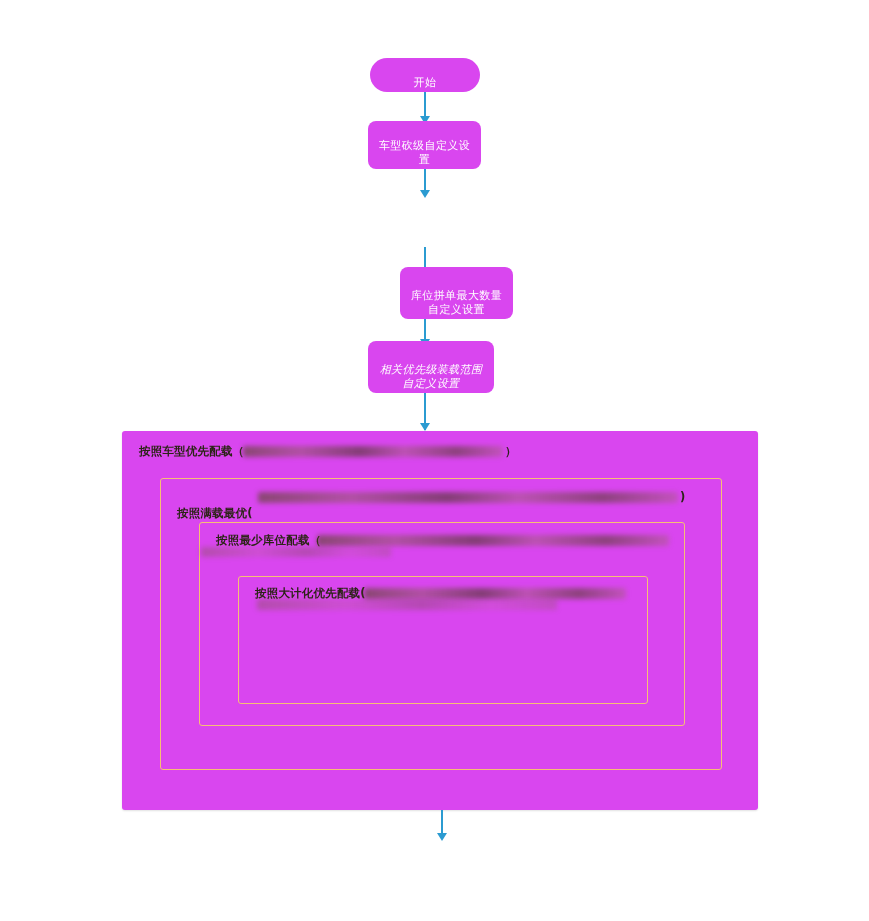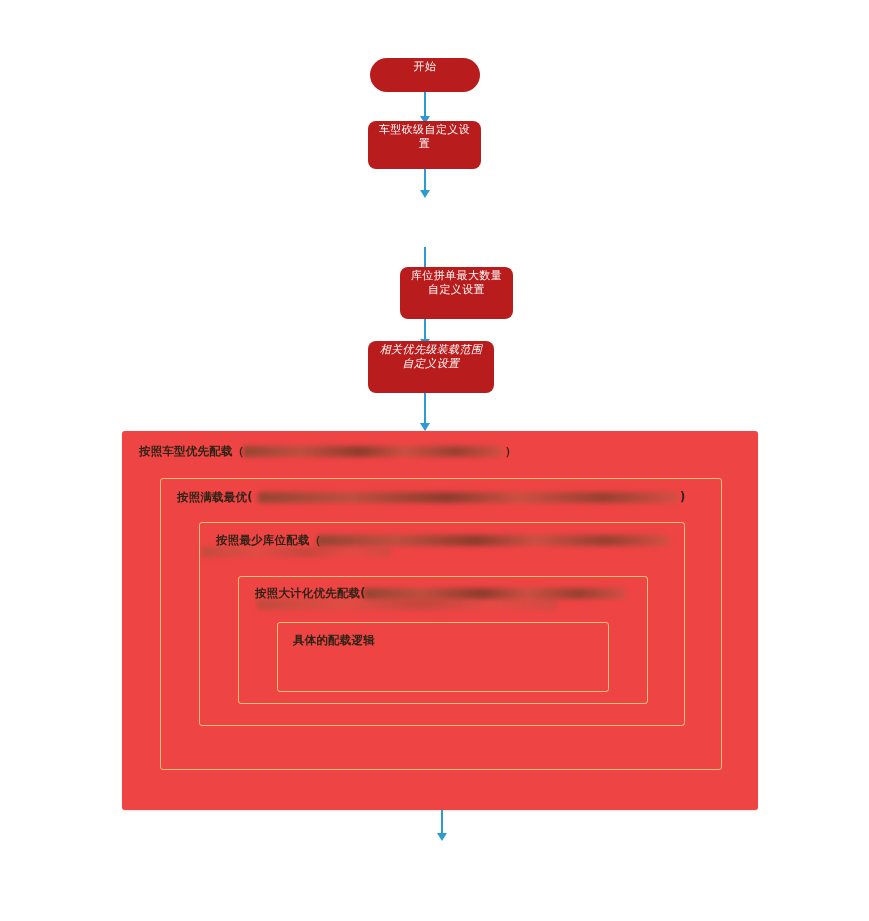--- a/index.html
+++ b/index.html
@@ -18,24 +18,24 @@
   #canvas {
     position: absolute;
     left: 0; top: 0;
     width: 869px;
     height: 921px;
   }
 
   
   .node {
     position: absolute;
-    background: #b91c1c;
+    background: #d946ef;
     color: #ffffff;
     display: flex;
-    align-items: flex-start;
+    align-items: flex-end;
     justify-content: center;
     text-align: center;
     font-size: 11px;
     line-height: 14px;
     letter-spacing: .4px;
     box-sizing: border-box;
     padding: 2px 8px;
   }
   .node.terminal {
     border-radius: 18px;
@@ -56,21 +56,21 @@
     height: 0;
     border-left: 5px solid transparent;
     border-right: 5px solid transparent;
     border-top: 8px solid #2b9bd1;
   }
 
   
   .panel {
     position: absolute;
     box-sizing: border-box;
-    background: #ef4444;
+    background: #d946ef;
     border-radius: 3px;
   }
   .panel.outer {
     border: none;
     box-shadow: 0 1px 2px rgba(0,0,0,.12);
   }
   .panel.inner {
     border: 1px solid #f6c074;
     background: transparent;
   }
@@ -153,39 +153,36 @@
   <div class="arrowhead" style="left:420px; top:423px;"></div>
 
   <div class="panel outer" style="left:122px; top:431px; width:636px; height:379px;">
 
     <div class="panel-label" style="left:17px; top:13px;">按照车型优先配载（</div>
     <div class="redact" style="left:121px; top:15px; width:260px; height:11px;"></div>
     <div class="paren" style="left:383px; top:13px;">）</div>
 
     <div class="panel inner" style="left:38px; top:47px; width:562px; height:292px;">
 
-      <div class="panel-label" style="left:16px; top:11px;text-align:center;">按照满载最优(</div>
+      <div class="panel-label" style="left:16px; top:27px;text-align:center;">按照满载最优(</div>
       <div class="redact" style="left:97px; top:13px; width:420px; height:11px;"></div>
       <div class="paren" style="left:519px; top:11px;">)</div>
 
       <div class="panel inner" style="left:38px; top:43px; width:486px; height:204px;">
 
         <div class="panel-label" style="left:16px; top:10px;">按照最少库位配载（</div>
         <div class="redact" style="left:117px; top:12px; width:352px; height:11px;"></div>
         <div class="redact light" style="left:1px; top:24px; width:190px; height:10px;"></div>
 
         <div class="panel inner" style="left:38px; top:53px; width:410px; height:128px;">
 
           <div class="panel-label" style="left:16px; top:9px;">按照大计化优先配载(</div>
           <div class="redact" style="left:125px; top:11px; width:262px; height:11px;"></div>
           <div class="redact light" style="left:18px; top:22px; width:300px; height:11px;"></div>
 
-          <div class="panel inner" style="left:38px; top:45px; width:332px; height:70px;">
-            <div class="panel-label" style="left:15px; top:10px;">具体的配载逻辑</div>
-          </div>
 
         </div>
       </div>
     </div>
   </div>
 
   <div class="conn" style="left:441px; top:810px; height:28px;"></div>
   <div class="arrowhead" style="left:437px; top:833px;"></div>
 
 

